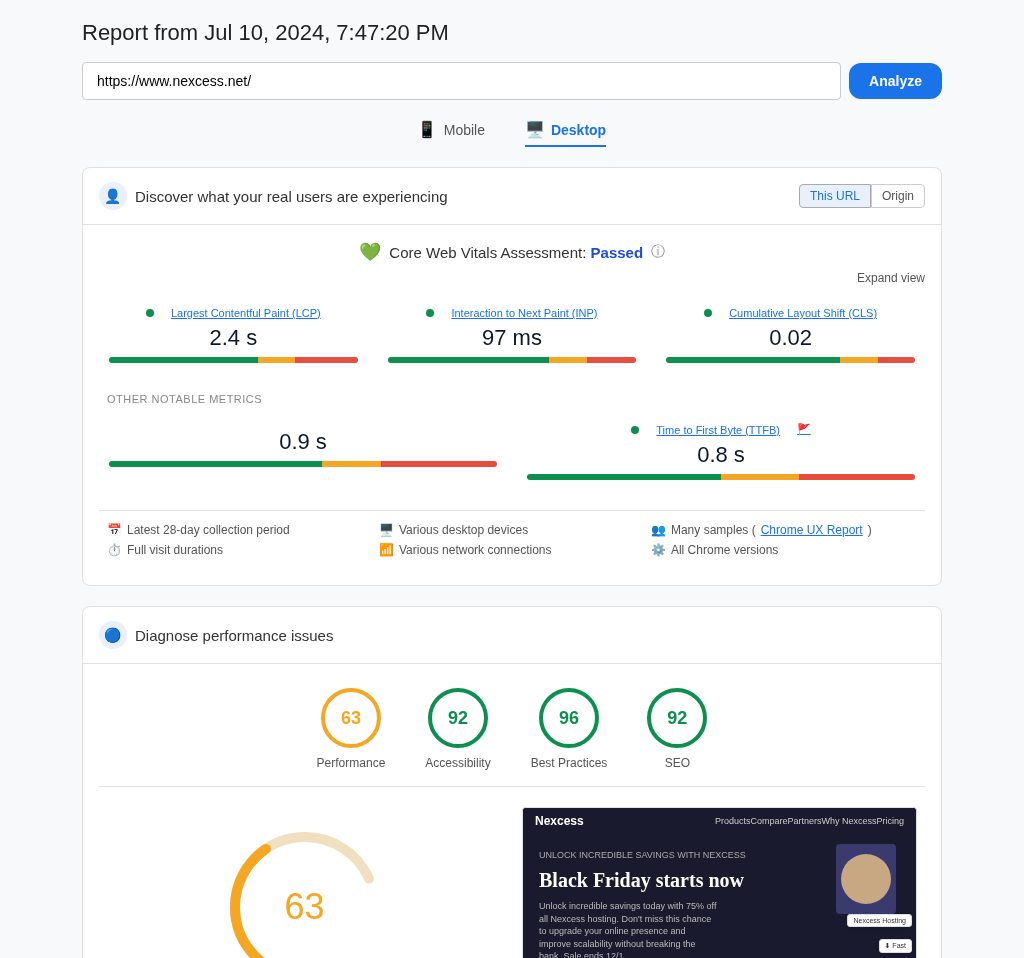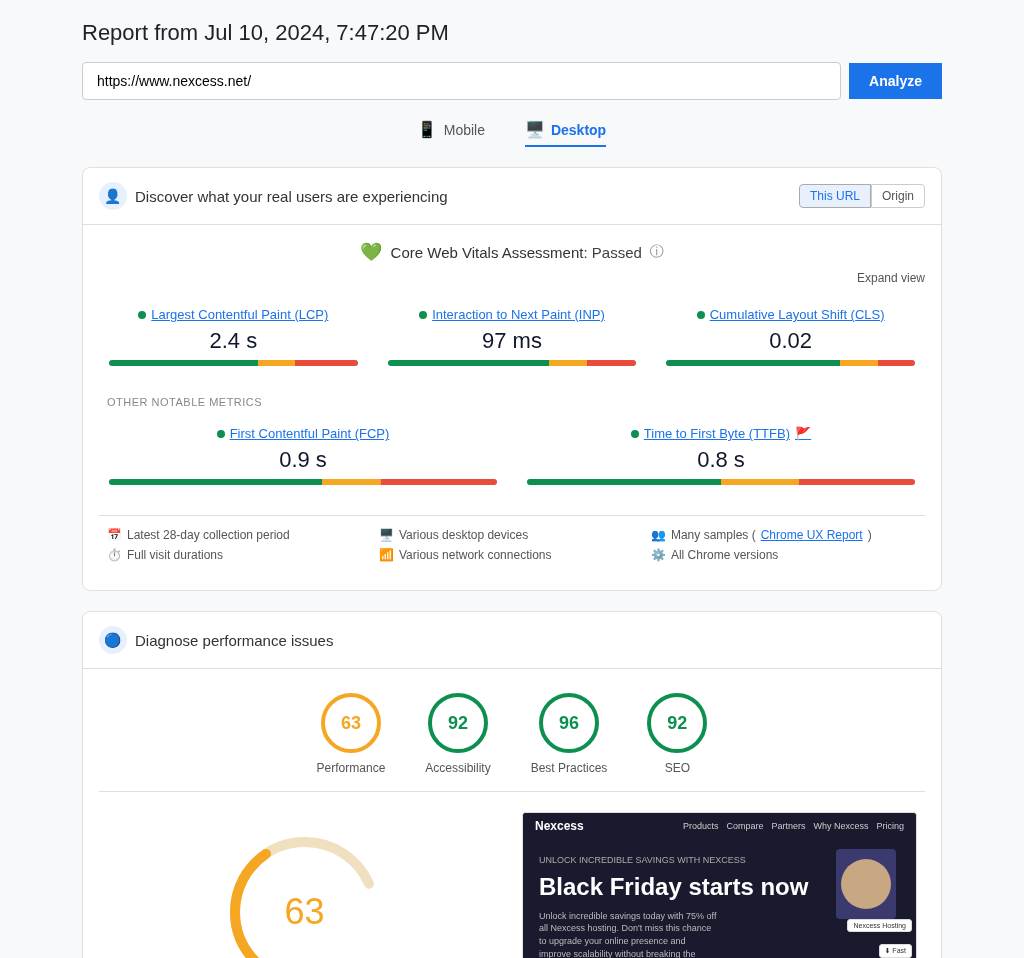--- a/index.html
+++ b/index.html
@@ -33,21 +33,21 @@
       padding: 10px 14px;
       border: 1px solid #ccc;
       border-radius: 4px;
       font-size: 14px;
       outline: none;
     }
     .analyze-btn {
       background: #1a73e8;
       color: #fff;
       border: none;
-      border-radius: 0;
+      border-radius: 12px;
       padding: 10px 20px;
       font-size: 14px;
       font-weight: 600;
       cursor: pointer;
     }
     
     .tabs {
       display: flex;
       justify-content: center;
       gap: 40px;
@@ -126,47 +126,47 @@
     }
     .cwv-assessment {
       display: flex;
       align-items: center;
       justify-content: center;
       gap: 8px;
       margin-bottom: 8px;
     }
     .cwv-icon { font-size: 18px; color: #0d904f; }
     .cwv-label { font-size: 15px; color: #333; }
-    .cwv-passed { color: #404040; font-weight: 400; text-align: right; }
+    .cwv-passed { color: #1d4ed8; font-weight: 700; text-align: right; }
     .expand-view {
       text-align: right;
       color: #555;
       font-size: 12px;
       margin-bottom: 12px;
       cursor: pointer;
     }
     .metrics-grid {
       display: grid;
       grid-template-columns: 1fr 1fr 1fr;
       gap: 10px;
       margin-bottom: 16px;
     }
     .metric-card {
       text-align: center;
       padding: 10px 8px;
     }
     .metric-name {
       color: #1a73e8;
-      font-size: 13px;
+      font-size: 11px;
       text-decoration: underline;
       cursor: pointer;
       display: flex;
       align-items: center;
       justify-content: center;
-      gap: 5px;
+      gap: 17px;
     }
     .metric-dot {
       width: 8px;
       height: 8px;
       border-radius: 50%;
       display: inline-block;
     }
     .metric-dot.green { background: #0d904f; }
     .metric-value {
       font-size: 22px;
@@ -290,39 +290,40 @@
     .site-nav-bar {
       background: #1a1a2e;
       padding: 6px 12px;
       display: flex;
       align-items: center;
       justify-content: space-between;
       color: #fff;
       font-size: 11px;
     }
     .site-logo { font-size: 12px; font-weight: 700; color: #fff; }
-    .site-nav-links { display: flex; gap: 8px; font-size: 9px; color: #ccc; }
+    .site-nav-links { display: flex; font-size: 9px; color: #ccc; }
     .site-hero {
       background: #1a1a2e;
       color: #fff;
       padding: 16px;
       min-height: 120px;
       position: relative;
     }
     .hero-eyebrow {
       font-size: 9px;
       color: #aaa;
       margin-bottom: 8px;
     }
     .hero-heading {
-      font-size: 24px;
+      font-size: 20px;
       font-weight: 700;
       color: #fff;
       line-height: 1.2;
       margin-bottom: 8px;
+      font-family: Liberation Serif, serif;
     }
     .hero-body {
       font-size: 9px;
       color: #bbb;
       line-height: 1.4;
       max-width: 180px;
     }
     .hero-avatar {
       position: absolute;
       right: 20px;
@@ -446,24 +447,20 @@
             <div class="progress-bar-segment seg-orange" style="width:15%"></div>
             <div class="progress-bar-segment seg-red" style="width:15%"></div>
           </div>
         </div>
       </div>
 
       <div class="other-metrics-label">OTHER NOTABLE METRICS</div>
       <div class="metrics-grid-2">
 
         <div class="metric-card">
-          <div class="metric-name">
-            <span class="metric-dot green"></span>
-            <span>First Contentful Paint (FCP)</span>
-          </div>
           <div class="metric-value">0.9 s</div>
           <div class="progress-bar-container">
             <div class="progress-bar-segment seg-green" style="width:55%"></div>
             <div class="progress-bar-segment seg-orange" style="width:15%"></div>
             <div class="progress-bar-segment seg-red" style="width:30%"></div>
           </div>
         </div>
 
         <div class="metric-card">
           <div class="metric-name">

